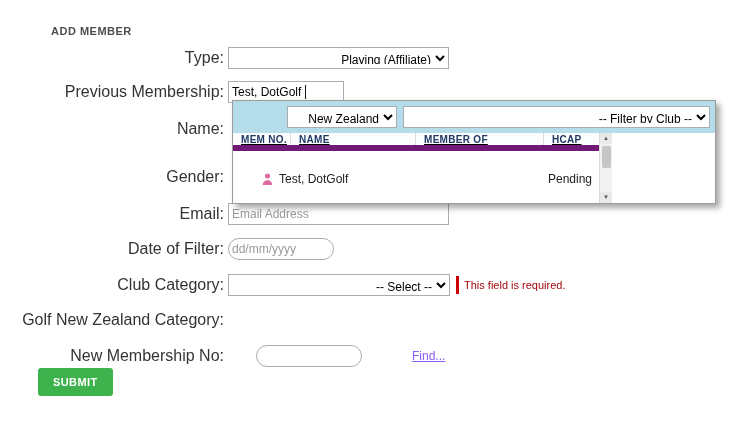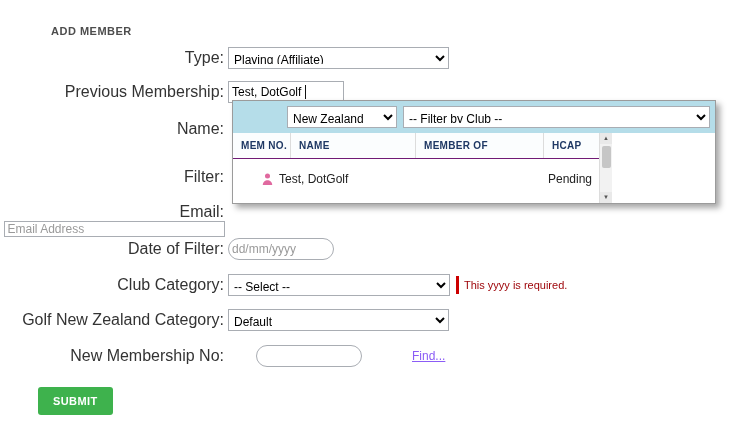--- a/index.html
+++ b/index.html
@@ -14,57 +14,57 @@
   }
 
   .form-row { position:absolute; left:0; height:22px; display:flex; align-items:center; }
   .lbl { flex:none; width:228px; text-align:right; font-size:16px; color:#333; padding-right:4px; }
 
   input, select {
     font-family:inherit; font-size:12px; height:22px; color:#000;
     border:1px solid #a9adb3; background:#fff; padding:0 3px;
   }
   input::placeholder { color:#9a9a9a; }
-  select { padding:4px 1px; }
+  select { padding:4px 1px;text-align:right; }
 
   .w220 { width:221px; }
   .w277 { width:222px; }
   .w115 { width:116px; }
   .w105 { width:106px;border-radius:11px; }
 
   .input-wrap { position:relative; display:inline-block; }
   .caret { position:absolute; left:77px; top:4px; width:1px; height:14px; background:#111; }
 
   .error-bar { width:3px; height:18px; background:#cc0000; margin-left:6px; flex:none; }
   .error-text { font-size:11px; color:#9c0006; margin-left:5px; white-space:nowrap; }
 
   .find-link { font-size:12px; color:#8b5cf6; text-decoration:underline; margin-left:22px; cursor:pointer; }
 
   .submit-btn {
-    position:absolute; left:38px; top:387px;
+    position:absolute; left:38px; top:368px;
     background:#3eb24d; color:#fff; border:none; border-radius:3px;
     font-family:inherit; font-size:11px; font-weight:bold; letter-spacing:.4px;
     padding:8px 15px; cursor:pointer;
   }
 
   
   .popup {
     position:absolute; left:232px; top:100px; width:484px;
     background:#fff; border:1px solid #9b9b9b;
     box-shadow:4px 4px 6px rgba(0,0,0,0.35); z-index:5;
   }
   .popup-filterbar {
     height:32px; background:#b5dde9; display:flex; align-items:center;
     padding-left:54px; gap:6px;
   }
   .country-select { width:110px; flex:none; }
   .club-select { flex:1 1 auto; margin-right:5px; }
 
   .popup-table { position:relative; height:70px; background:#fff; }
-  .thead { display:flex; height:26px; border-bottom:1px solid #701a75; background:#fbfdfe; width:366px; }
+  .thead { display:flex; height:18px; border-bottom:6px solid #701a75; background:#fbfdfe; width:366px;text-decoration:underline; }
   .th {
     font-size:10px; font-weight:bold; color:#1f3864; letter-spacing:.3px;
     display:flex; align-items:center; padding-left:8px;
     border-right:1px solid #dcdcdc;
   }
   .th-mem { width:58px; }
   .th-name { width:125px; }
   .th-memberof { width:128px; }
   .th-hcap { width:55px; border-right:none; }
 
@@ -105,47 +105,44 @@
       <input class="w115" type="text" value="Test, DotGolf" style="">
       <span class="caret"></span>
     </span>
   </div>
 
   <div class="form-row" style="top:118px;">
     <label class="lbl">Name:</label>
   </div>
 
   <div class="form-row" style="top:166px;">
-    <label class="lbl">Filter:</label>
+    <label class="lbl">Gender:</label>
   </div>
 
-  <div class="form-row" style="top:203px;flex-direction:column;">
+  <div class="form-row" style="top:203px;">
     <label class="lbl">Email:</label>
     <input class="w220" type="text" placeholder="Email Address" style="">
   </div>
 
   <div class="form-row" style="top:238px;">
     <label class="lbl">Date of Filter:</label>
     <input class="w105" type="text" placeholder="dd/mm/yyyy" style="">
   </div>
 
   <div class="form-row" style="top:274px;">
     <label class="lbl">Club Category:</label>
     <select class="w277">
       <option>-- Select --</option>
     </select>
     <span class="error-bar"></span>
-    <span class="error-text">This yyyy is required.</span>
+    <span class="error-text">This field is required.</span>
   </div>
 
   <div class="form-row" style="top:309px;">
     <label class="lbl">Golf New Zealand Category:</label>
-    <select class="w220">
-      <option>Default</option>
-    </select>
   </div>
 
   <div class="form-row" style="top:345px;gap:28px;">
     <label class="lbl">New Membership No:</label>
     <input class="w105" type="text" style="">
     <a class="find-link">Find...</a>
   </div>
 
   <button class="submit-btn">SUBMIT</button>
 

